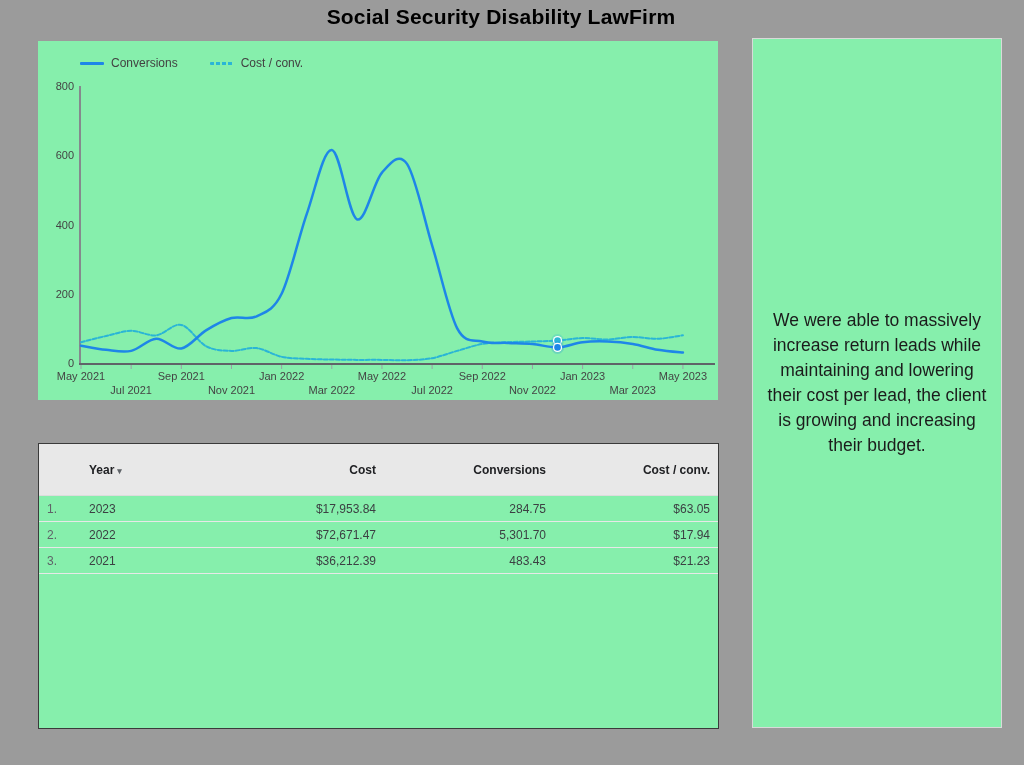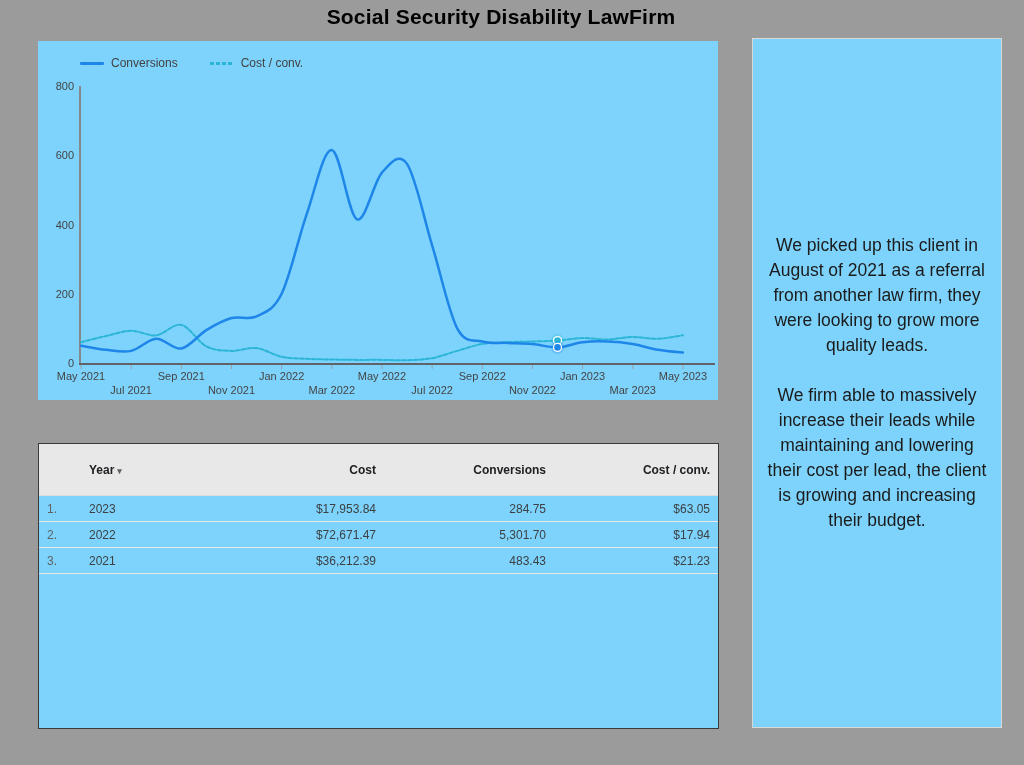--- a/index.html
+++ b/index.html
@@ -6,21 +6,21 @@
   body{
     width:1024px;height:765px;position:relative;overflow:hidden;
     background:#9b9b9b;
     font-family:"Liberation Sans",sans-serif;
   }
   .page-title{
     position:absolute;top:5px;left:0;width:1002px;
     text-align:center;color:#000000;font-size:21px;font-weight:bold;
     letter-spacing:.2px;
   }
-  .panel{position:absolute;background:#7dd3fc;}
+  .panel{position:absolute;background:#86efac;}
   .chart-panel{left:38px;top:41px;width:680px;height:359px;}
   .table-panel{left:38px;top:443px;width:679px;height:284px;border:1px solid #3a3a3a;}
   .note-panel{
     left:752px;top:38px;width:250px;height:690px;border:1px solid #d9d9d9;
     box-sizing:border-box;display:flex;align-items:center;
   }
   
   .legend{
     position:absolute;left:42px;top:15px;display:flex;gap:32px;align-items:center;
   }
@@ -144,16 +144,15 @@
         <td class="num">$36,212.39</td>
         <td class="num">483.43</td>
         <td class="num">$21.23</td>
       </tr>
     </tbody>
   </table>
 </div>
 
 <div class="panel note-panel">
   <div class="note-content">
-    <p>We picked up this client in August of 2021 as a referral from another law firm, they were looking to grow more quality leads.</p>
-    <p>We firm able to massively increase their leads while maintaining and lowering their cost per lead, the client is growing and increasing their budget.</p>
+    <p>We were able to massively increase return leads while maintaining and lowering their cost per lead, the client is growing and increasing their budget.</p>
   </div>
 </div>
 
 </body></html>

